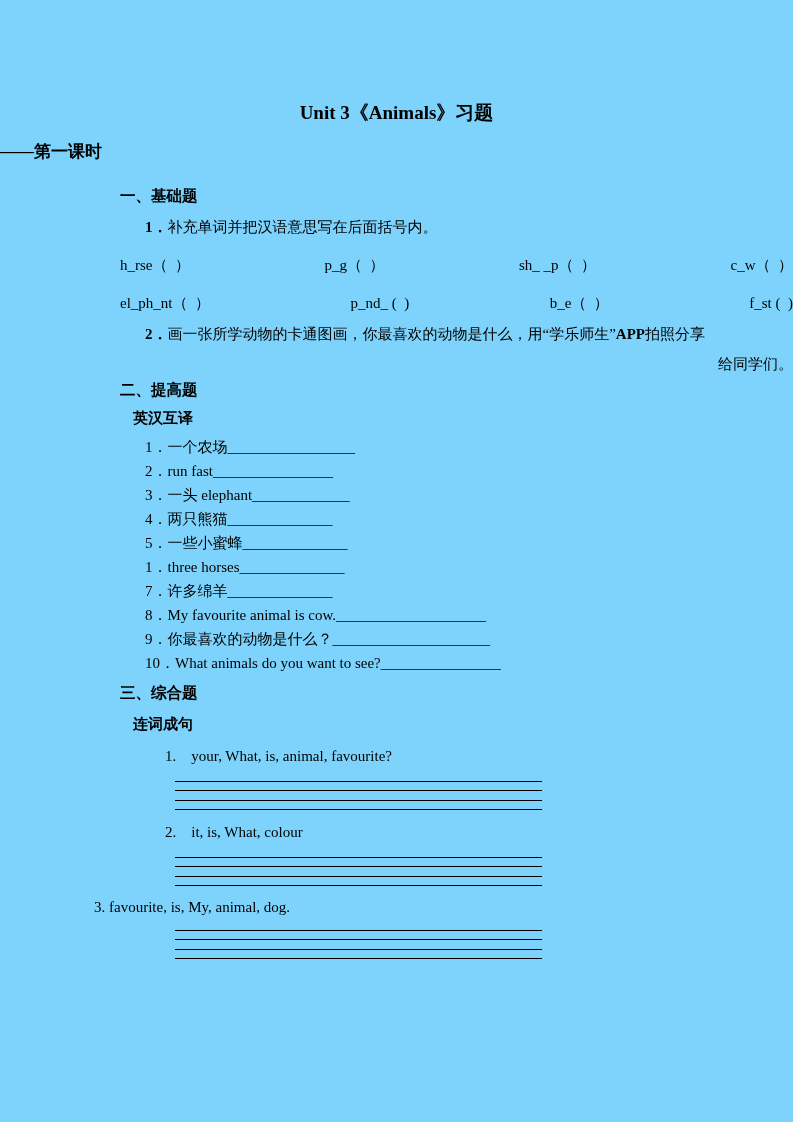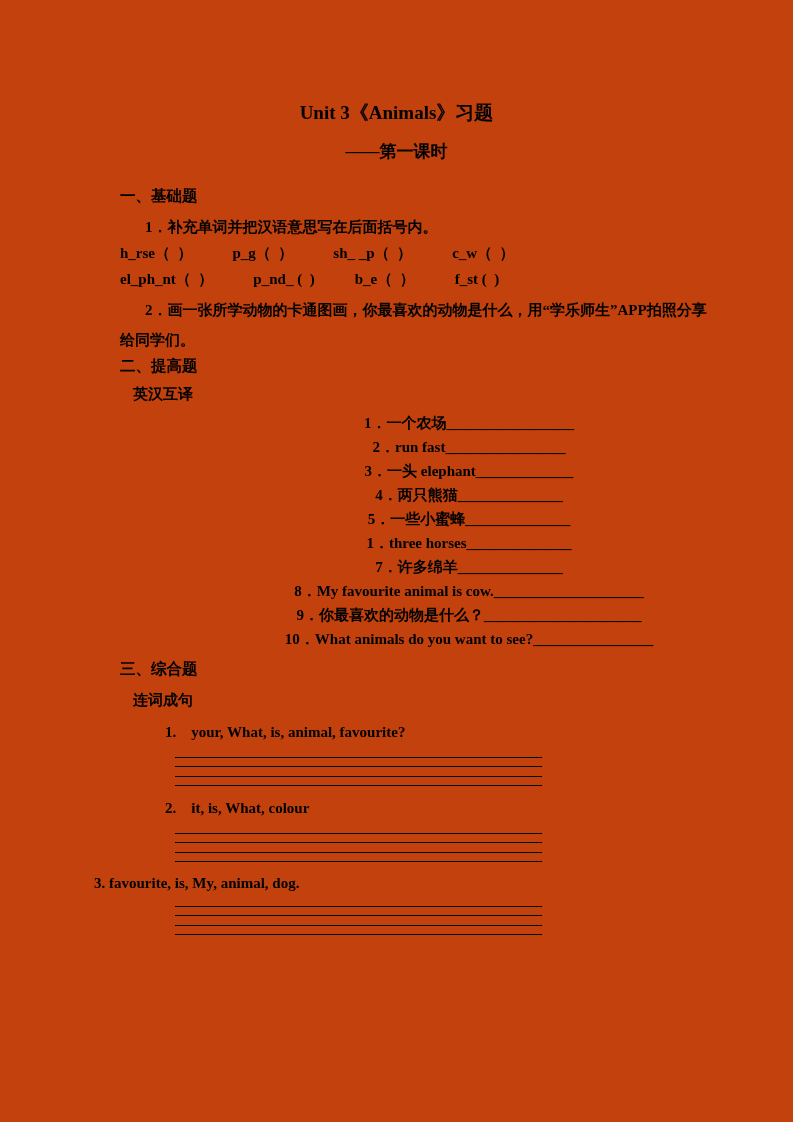--- a/index.html
+++ b/index.html
@@ -1,39 +1,39 @@
 <!DOCTYPE html>
 <html><head>
 <meta charset="utf-8">
 <style>
   * { margin: 0; padding: 0; box-sizing: border-box; }
   html, body { background: #ffffff; }
   .page {
     width: 793px;
     height: 1122px;
     margin: 0 auto;
-    background: #c2410c;
+    background: #7dd3fc;
     color: #000000;
     font-family: "Liberation Serif", "DejaVu Serif", serif;
     font-size: 15px;
     line-height: 20px;
     position: relative;
     overflow: hidden;
   }
-  .bindtext { white-space: pre-wrap; font-weight: bold; }
+  .bindtext { white-space: pre-wrap; }
   .page-title {
     margin-top: 100px;
     text-align: center;
     font-size: 19px;
     line-height: 26px;
     font-weight: bold;
   }
   .page-subtitle {
     margin-top: 14px;
-    text-align: center;
+    text-align: left;
     font-size: 17px;
     line-height: 24px;
     font-weight: bold;
   }
   .sec-heading {
     margin: 22px 0 0 120px;
     font-weight: bold;
     font-size: 15.5px;
   }
   .sec-heading.s2 { margin-top: 6px; }
@@ -43,29 +43,30 @@
     font-weight: bold;
   }
   .sub-heading.s3 { margin-top: 11px; }
   .para {
     margin: 11px 0 0 145px;
   }
   .para .num { font-weight: bold; }
   .para .b { font-weight: bold; }
   .para-cont {
     margin: 10px 0 0 120px;
+    text-align: right;
   }
   .word-row {
-    margin: 6px 0 0 120px;
+    margin: 18px 0 0 120px;
     display: flex;
     gap: 40px;
+    justify-content: space-between;
   }
   .item {
     margin: 4px 0 0 145px;
-    text-align: center;
   }
   .item.first { margin-top: 9px; }
   .prompt {
     margin: 12px 0 0 165px;
   }
   .prompt.p1 { }
   .prompt.p3 { margin-top: 11px; margin-left: 94px; }
   .answer-lines {
     margin: 6px 0 0 175px;
     width: 367px;

